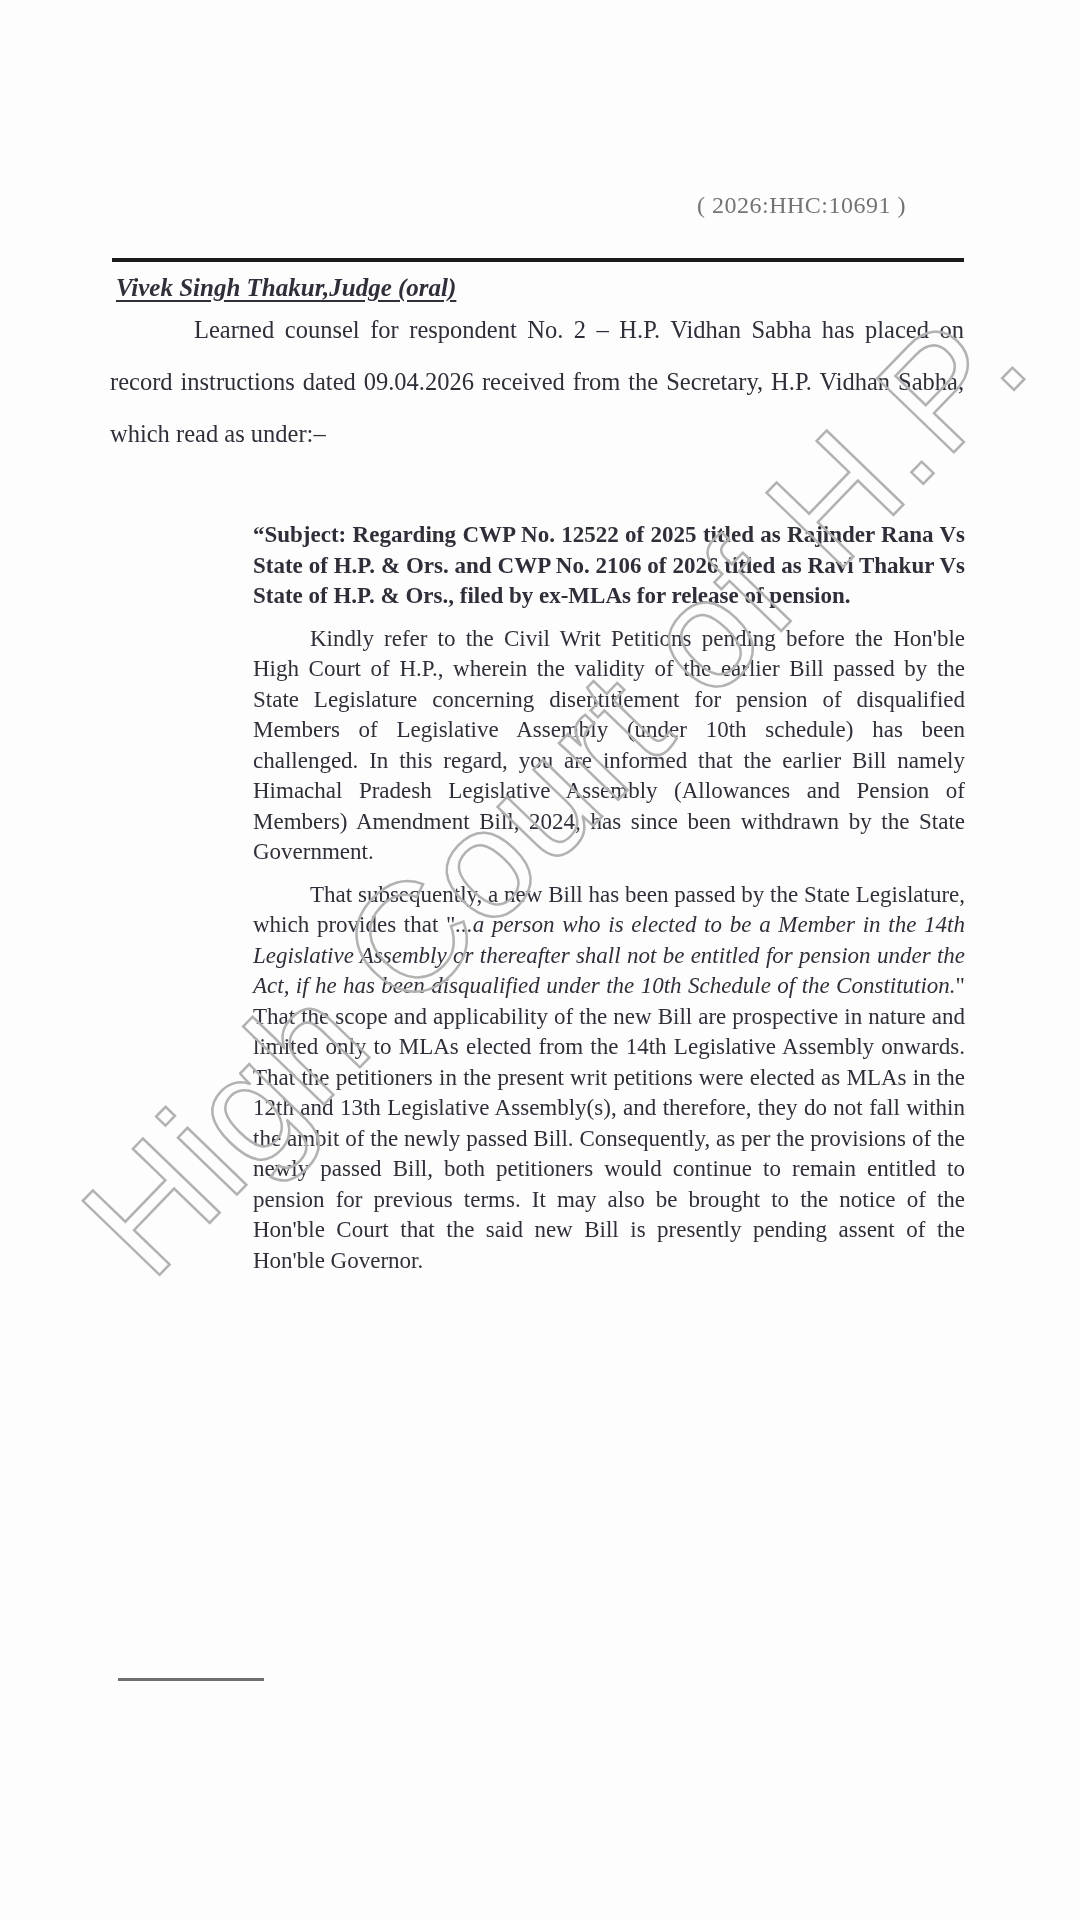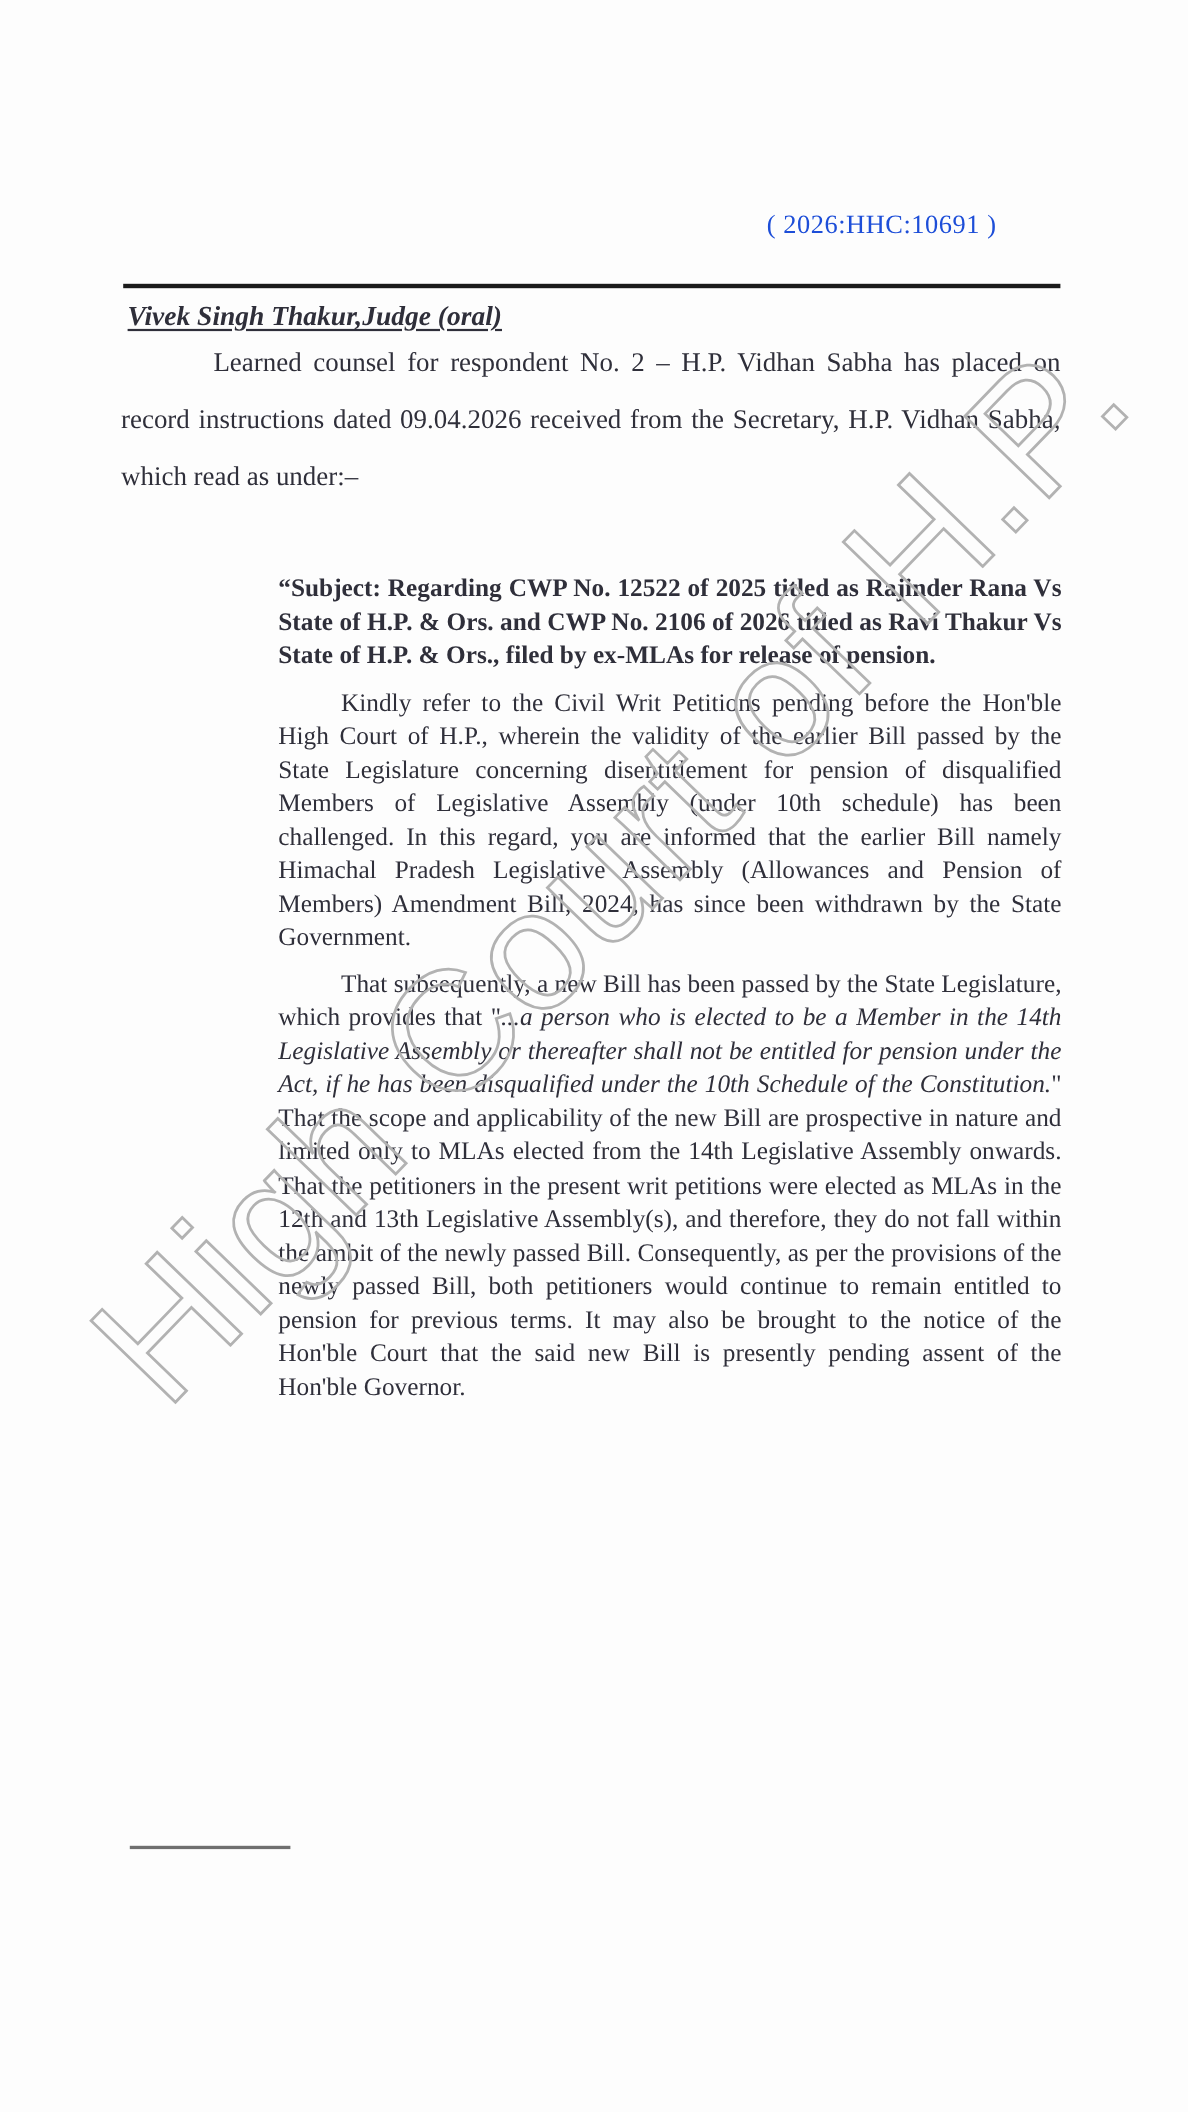--- a/index.html
+++ b/index.html
@@ -9,21 +9,21 @@
     background:#fdfdfd;
     overflow:hidden;
     font-family:"Liberation Serif", serif;
     color:#2f2f3a;
   }
   .citation{
     position:absolute;
     left:697px;top:192px;
     font-size:24px;
     letter-spacing:0.5px;
-    color:#1d4ed8;
+    color:#737373;
     white-space:nowrap;
   }
   .top-rule{
     position:absolute;
     left:112px;top:258px;
     width:852px;height:4px;
     background:#1b1b1b;
   }
   .judge-line{
     position:absolute;

